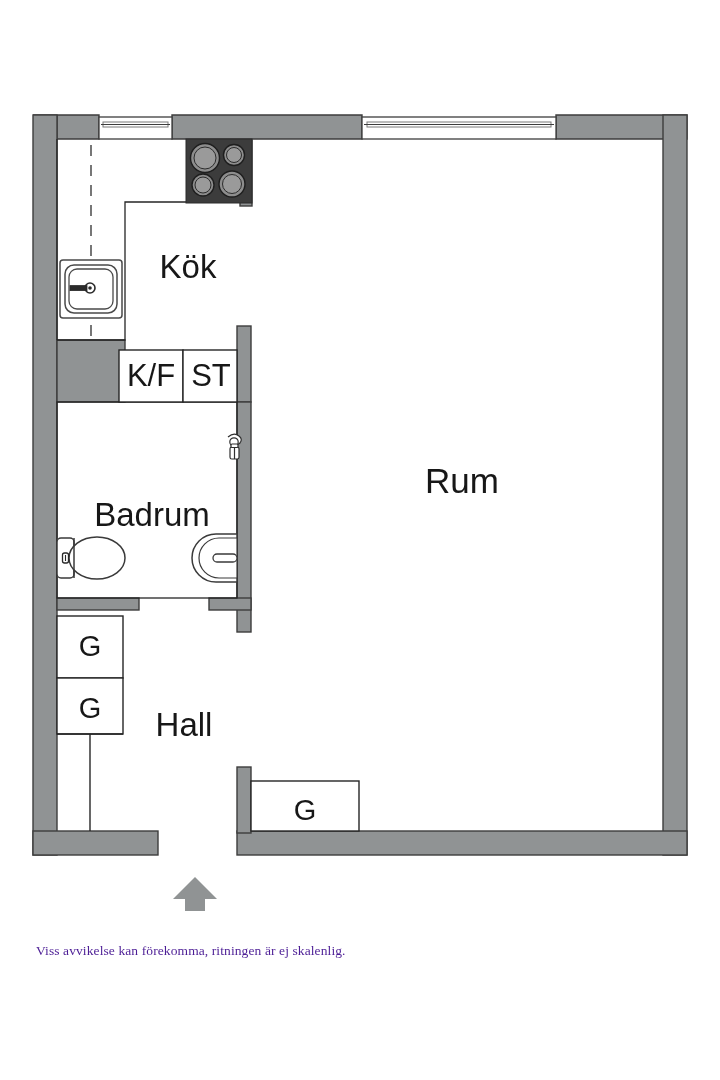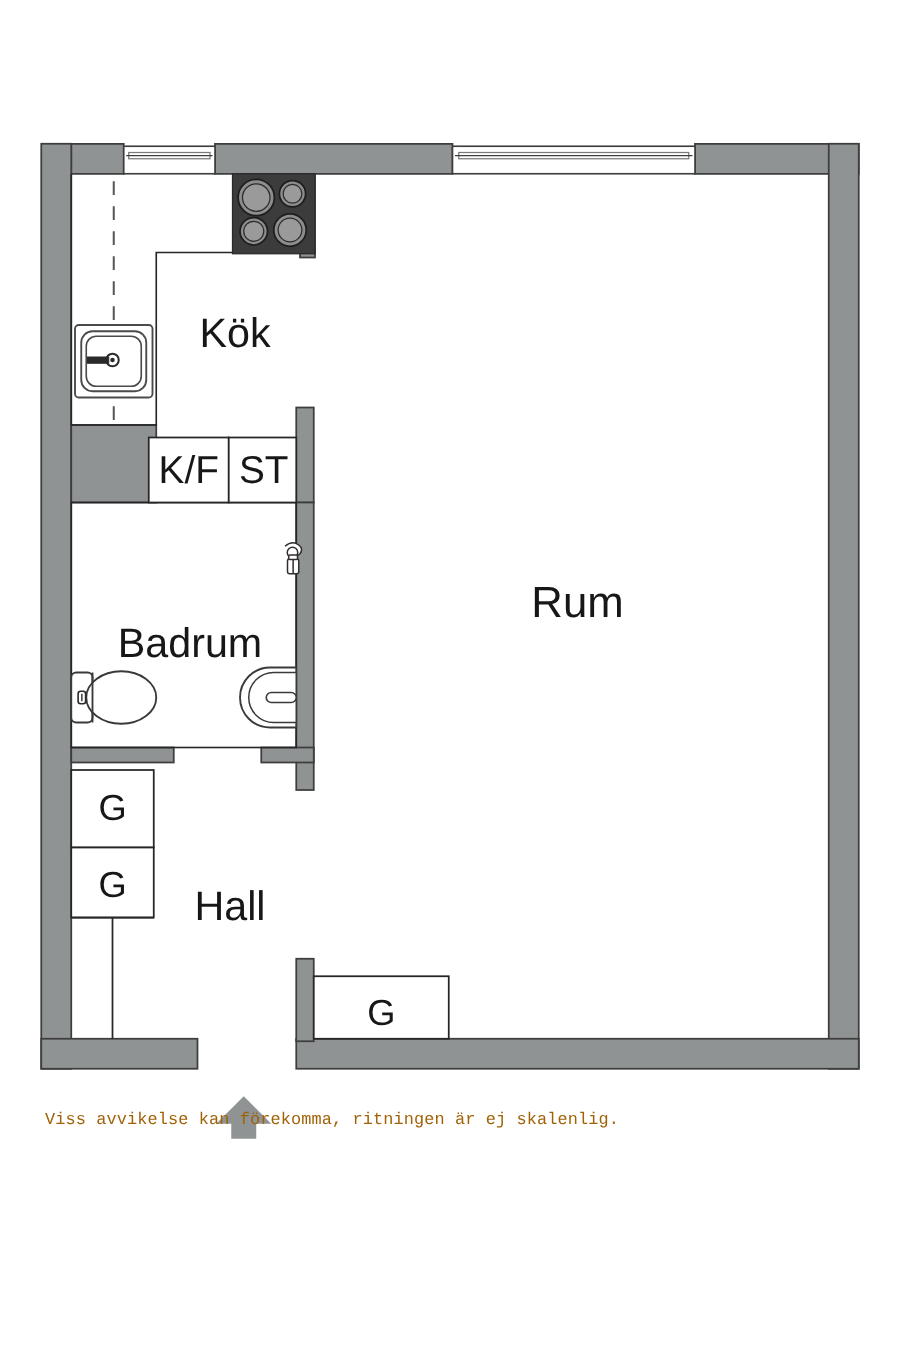--- a/index.html
+++ b/index.html
@@ -33,24 +33,24 @@
     text-anchor: middle;
     dominant-baseline: middle;
   }
   .label-xl { font-size: 35px; }
   .label-lg { font-size: 33px; }
   .label-md { font-size: 31px; }
   .label-sm { font-size: 29px; }
   .caption {
     position: absolute;
     left: 36px;
-    top: 889px;
+    top: 943px;
     font-size: 13.5px;
-    color: #a16207;
-    font-family: Liberation Mono, monospace;
+    color: #4c1d95;
+    font-family: Liberation Serif, serif;
     letter-spacing: 0.1px;
     white-space: nowrap;
   }
 </style>
 </head>
 <body>
 
 <div id="floorplan-stage">
 
   <svg id="plan-svg" width="720" height="1080" viewBox="0 0 720 1080" shape-rendering="geometricPrecision">

